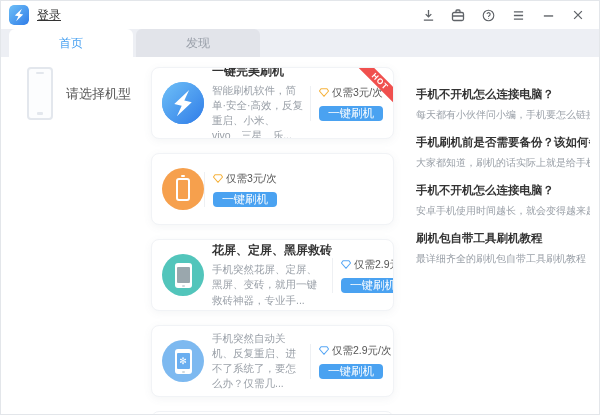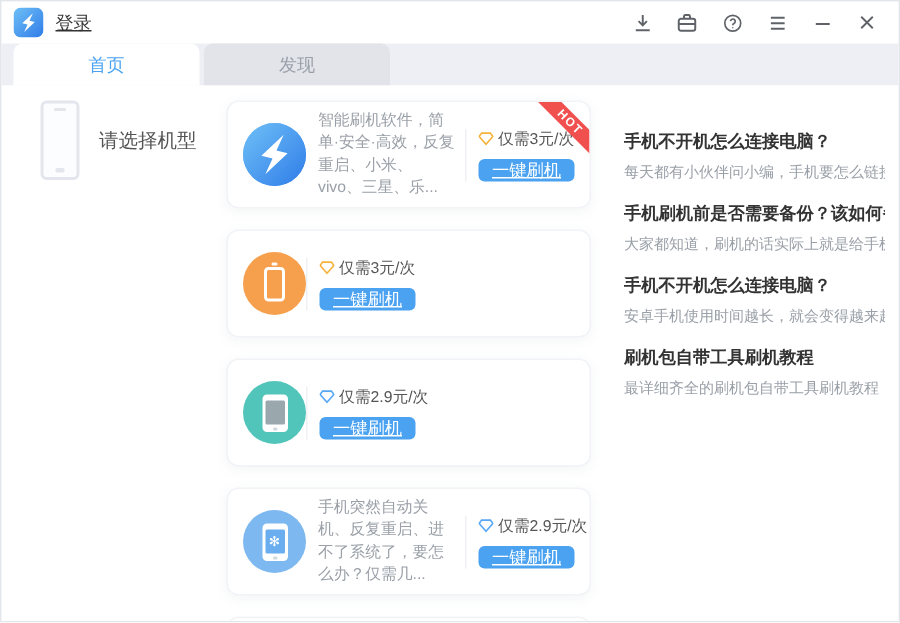--- a/index.html
+++ b/index.html
@@ -46,21 +46,21 @@
   .icon-orange { background:#f6a04d; }
   .icon-teal { background:#52c5bb; }
   .icon-ltblue { background:#7db9f0; }
   .card-mid { width:120px; margin-left:8px; padding-right:6px; }
   .card-title { font-size:12px; font-weight:bold; color:#333; margin-bottom:3px; white-space:nowrap; }
   .card-desc { font-size:10.5px; color:#9aa0a8; line-height:1.45; }
   .card-right { border-left:1px solid #eef0f3; padding-left:8px; flex:none; width:77px; }
   .price-row { display:flex; align-items:center; gap:3px; font-size:10.5px; color:#555; white-space:nowrap; }
   .gem { width:10px; height:9px; flex:none; }
   .flash-btn { margin-top:6px; background:#4aa2f1; color:#fff; font-size:11.5px; text-align:center;
-               border-radius:4px; padding:0 0; width:64px; cursor:pointer;text-decoration:underline; }
+               border-radius:4px; padding:0 0; width:64px; cursor:pointer; }
   .ribbon { position:absolute; top:0; right:0; width:36px; height:36px; overflow:hidden; }
   .ribbon span { position:absolute; display:block; width:56px; text-align:center; background:#f0504e; color:#fff;
                  font-size:8px; font-weight:bold; letter-spacing:1px; transform:rotate(45deg);
                  top:8px; right:-15px; padding:1px 0; }
   .card.partial { height:40px; margin-bottom:0; box-shadow:none; }
 
   
   .mini-phone { width:17px; height:25px; background:#fff; border-radius:3px; position:relative; }
   .mini-phone .screen { position:absolute; left:2px; right:2px; top:4px; bottom:5px; border-radius:1px; }
   .screen-gray { background:#9aa7ad; }
@@ -157,20 +157,21 @@
                 <linearGradient id="lg2" x1="0" y1="0" x2="1" y2="1">
               <stop offset="0" stop-color="#6fc0f7"></stop>
                   <stop offset="1" stop-color="#2f7ce8"></stop>
             </linearGradient>
               </defs>
             <circle cx="24" cy="24" r="24" fill="url(#lg2)"></circle>
             <path d="M31 9 L14 25 L22.5 27 L17 39 L34 23 L25.5 21 Z" fill="#fff"></path>
           </svg>
         </div>
         <div class="card-mid">
+          <div class="card-title">一键完美刷机</div>
           <div class="card-desc">智能刷机软件，简单·安全·高效，反复重启、小米、vivo、三星、乐...</div>
         </div>
         <div class="card-right">
           <div class="price-row">
             <svg class="gem" viewBox="0 0 12 10">
               <path d="M2.5 0.5 L9.5 0.5 L11.5 3.2 L6 9.5 L0.5 3.2 Z" fill="none" stroke="#f6b23c" stroke-width="1.3"></path>
             </svg>
             <span>仅需3元/次</span>
           </div>
           <div class="flash-btn">一键刷机</div>
@@ -195,20 +196,24 @@
         </div>
       </div>
 
       <div class="card">
         <div class="card-icon icon-teal">
           <span class="mini-phone">
               <span class="screen screen-gray"></span>
               <span class="dot"></span>
             </span>
         </div>
+        <div class="card-mid">
+          <div class="card-title">花屏、定屏、黑屏救砖</div>
+          <div class="card-desc">手机突然花屏、定屏、黑屏、变砖，就用一键救砖神器，专业手...</div>
+        </div>
         <div class="card-right">
           <div class="price-row">
             <svg class="gem" viewBox="0 0 12 10">
               <path d="M2.5 0.5 L9.5 0.5 L11.5 3.2 L6 9.5 L0.5 3.2 Z" fill="none" stroke="#57a7f5" stroke-width="1.3"></path>
             </svg>
             <span>仅需2.9元/次</span>
           </div>
           <div class="flash-btn">一键刷机</div>
         </div>
       </div>

